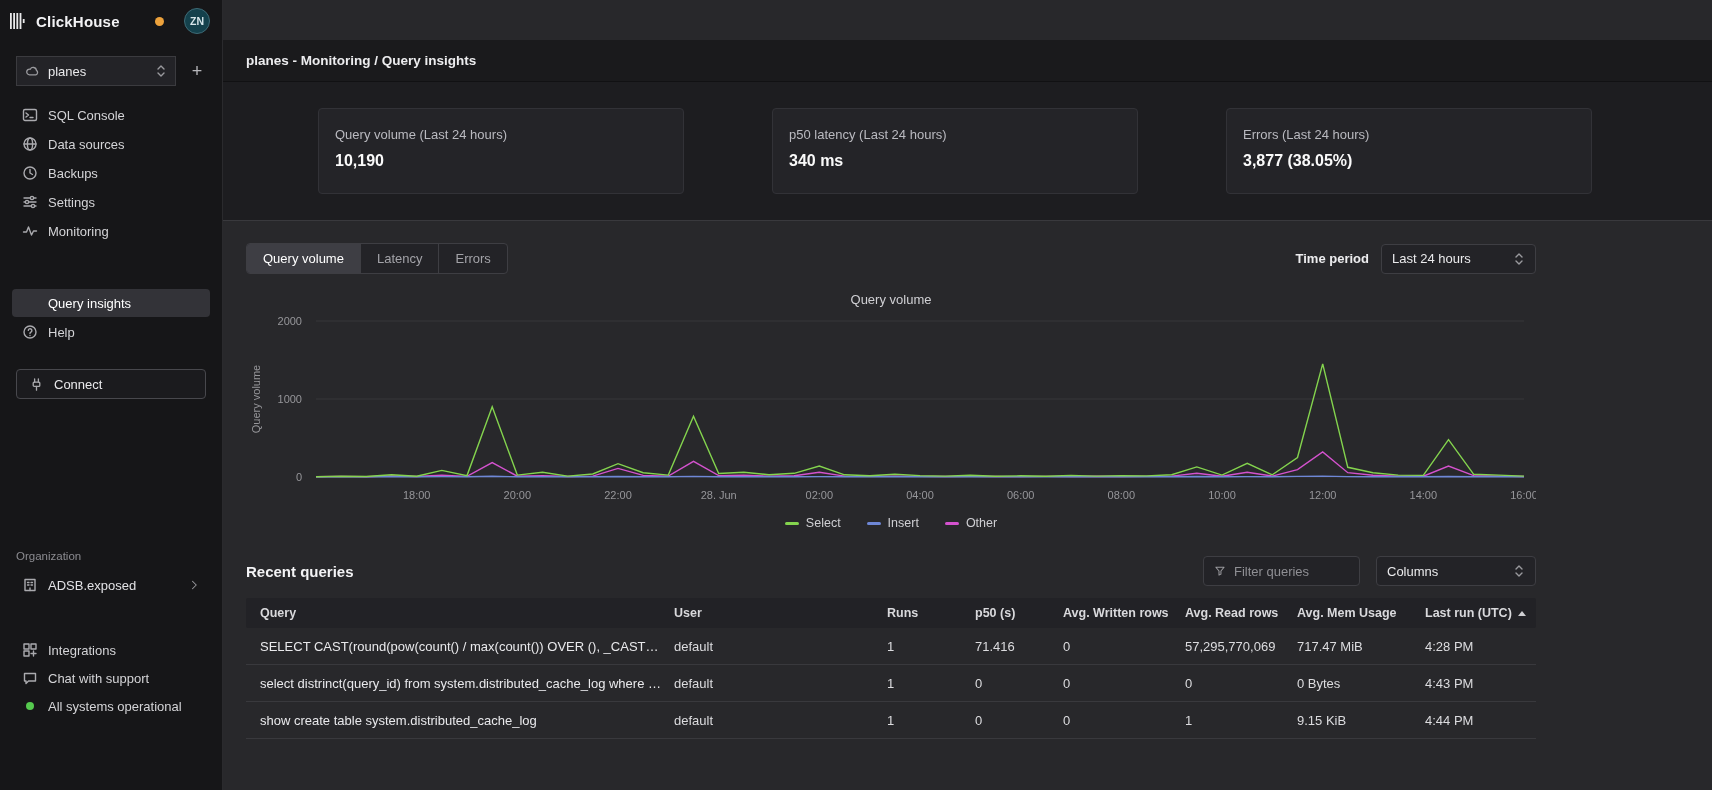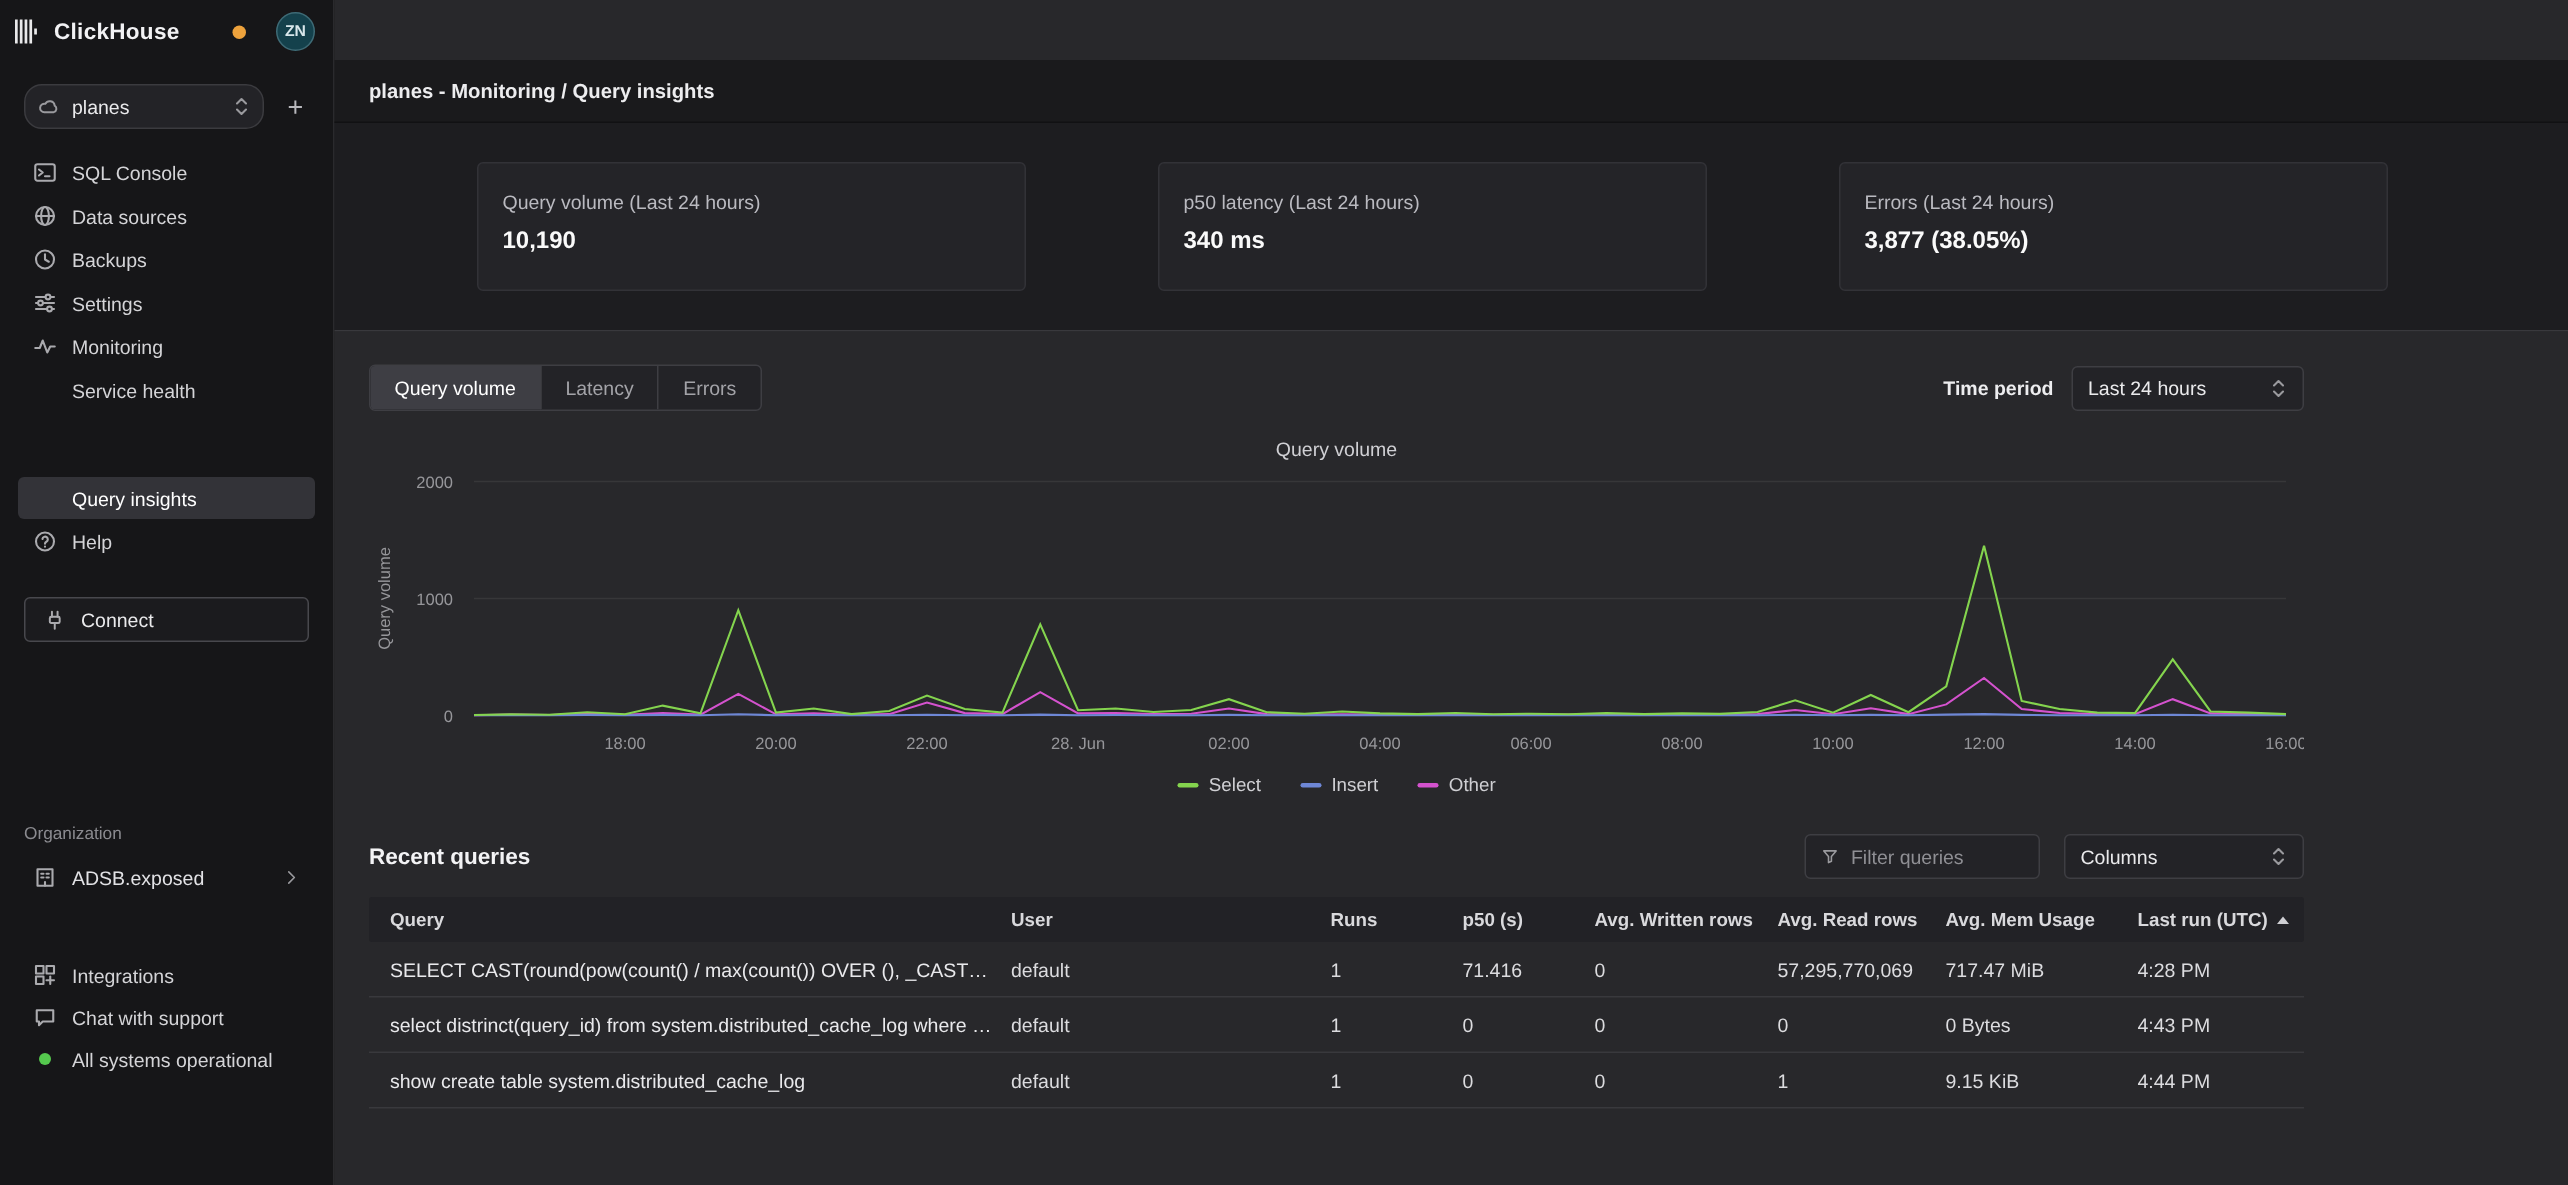--- a/index.html
+++ b/index.html
@@ -7,21 +7,21 @@
   body { font-family:"Liberation Sans", sans-serif; background:#28282b; color:#e6e6e9; font-size:13px; }
   .app { display:flex; width:1712px; height:790px; }
 
   
   .sidebar { width:223px; min-width:223px; background:#161618; border-right:1px solid #2a2a2d; display:flex; flex-direction:column; padding-bottom:70px; }
   .logo-row { height:42px; display:flex; align-items:center; padding:0 12px 0 8px; gap:8px; }
   .brand { font-size:15px; font-weight:700; color:#f2f2f4; letter-spacing:.2px; }
   .warn-dot { width:9px; height:9px; border-radius:50%; background:#eda23c; margin-left:auto; margin-right:12px; }
   .avatar { width:26px; height:26px; border-radius:50%; background:#14414c; border:1px solid #3e6b76; color:#d7e6ea; font-size:10.5px; font-weight:700; display:flex; align-items:center; justify-content:center; cursor:pointer; }
   .service-row { display:flex; align-items:center; gap:10px; margin:14px 14px 0 16px; }
-  .service-select { flex:1; height:30px; background:#232327; border:1px solid #3b3b3f; border-radius:12px; display:flex; align-items:center; gap:8px; padding:0 8px; cursor:pointer; }
+  .service-select { flex:1; height:30px; background:#232327; border:1px solid #3b3b3f; border-radius:0; display:flex; align-items:center; gap:8px; padding:0 8px; cursor:pointer; }
   .service-select .val { color:#eaeaec; }
   .updown { margin-left:auto; }
   .add-btn { width:22px; height:22px; display:flex; align-items:center; justify-content:center; color:#b8b8bc; font-size:18px; cursor:pointer; border-radius:4px; }
   nav { margin-top:14px; }
   .nav-item { display:flex; align-items:center; gap:10px; height:28px; margin:1px 12px; padding:0 10px; border-radius:4px; color:#d4d4d7; cursor:pointer; }
   .nav-item.active { background:#333338; color:#fff;margin-top:44px; }
   .nav-item.sub { padding-left:36px; }
   .connect-btn { margin:22px 16px 0; height:30px; border:1px solid #48484d; border-radius:4px; display:flex; align-items:center; gap:10px; padding:0 12px; color:#eaeaec; cursor:pointer; background:#1b1b1e; }
   .org-section { margin-top:auto; }
   .org-label { font-size:11.5px; color:#8b8b90; margin:0 16px 8px; }
@@ -142,23 +142,20 @@
             <circle cx="5" cy="8" r="1.6" fill="#161618"></circle>
             <circle cx="11" cy="12" r="1.6" fill="#161618"></circle>
         </svg>
         <span>Settings</span>
       </div>
       <div class="nav-item">
         <svg class="ic" width="16" height="16" viewBox="0 0 16 16">
           <polyline points="1.5,9 4.5,9 6.5,4 9.5,12 11.5,8 14.5,8"></polyline>
         </svg>
         <span>Monitoring</span>
-      </div>
-      <div class="nav-item sub">
-        <span>Service health</span>
       </div>
       <div class="nav-item sub active">
         <span>Query insights</span>
       </div>
       <div class="nav-item">
         <svg class="ic" width="16" height="16" viewBox="0 0 16 16">
           <circle cx="8" cy="8" r="6"></circle>
             <path d="M6.3 6.3a1.8 1.8 0 1 1 2.6 1.9c-.6.3-.9.7-.9 1.3"></path>
             <line x1="8" y1="11.4" x2="8" y2="11.5"></line>
         </svg>

